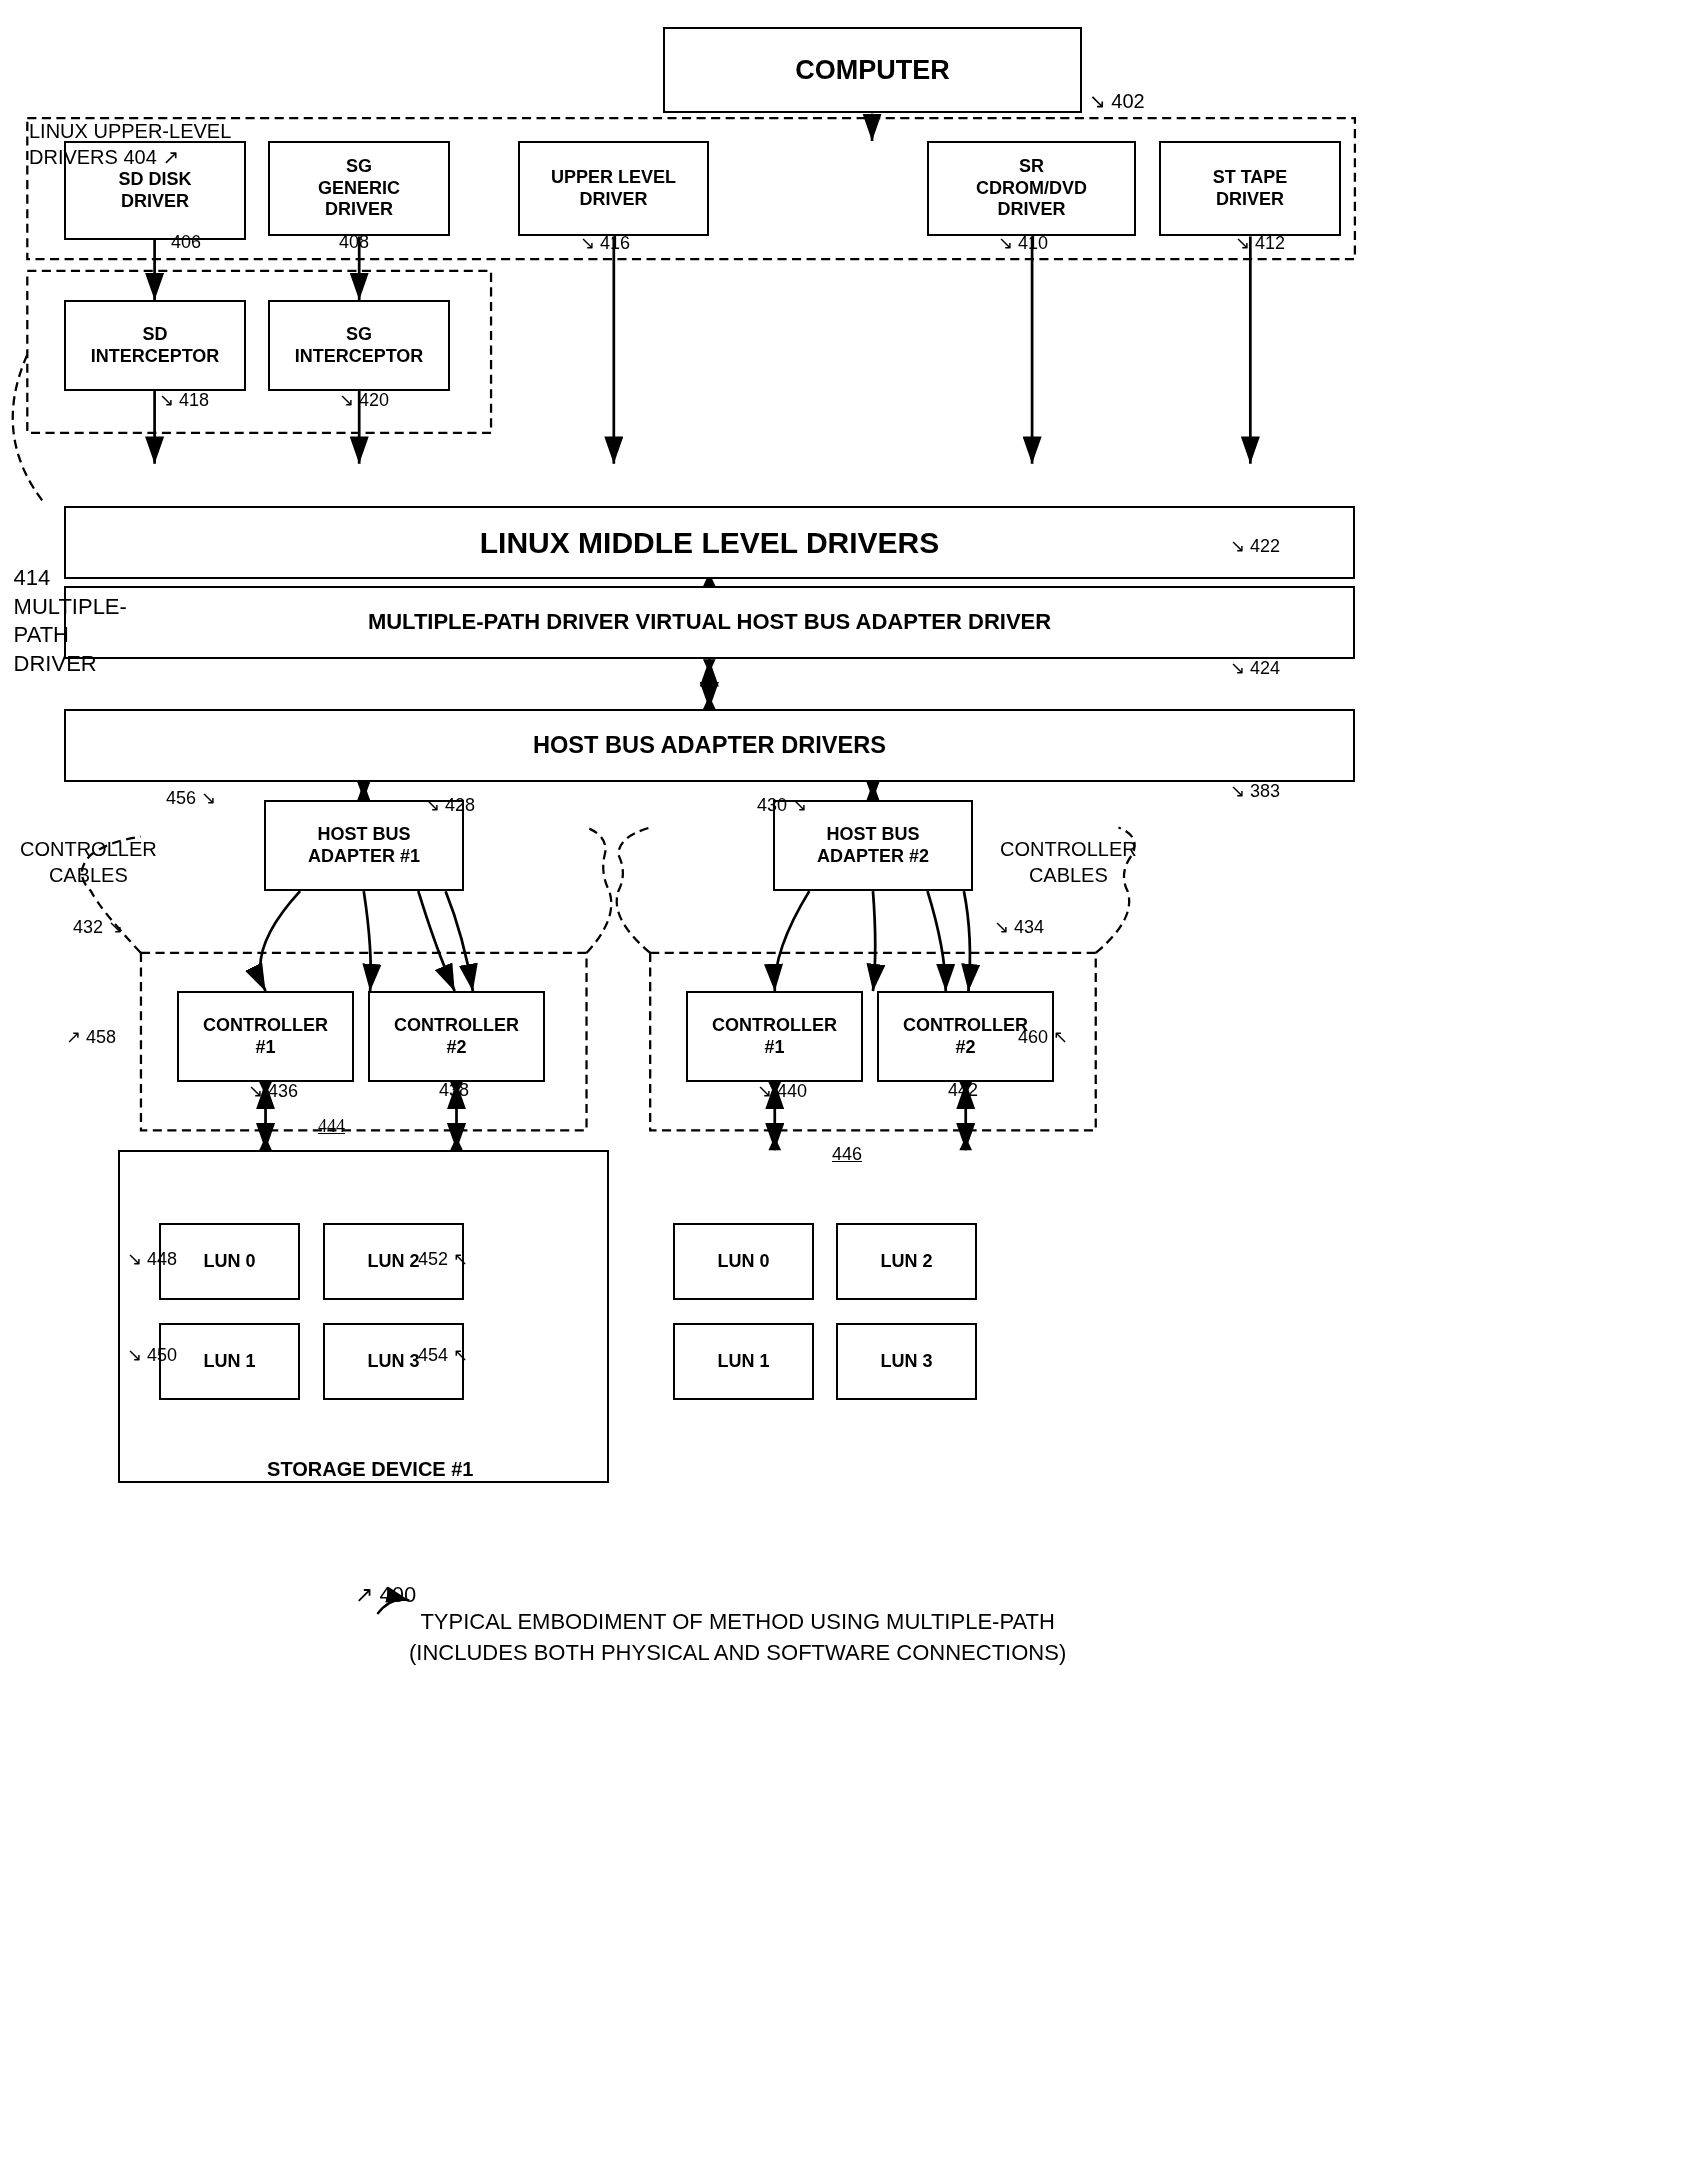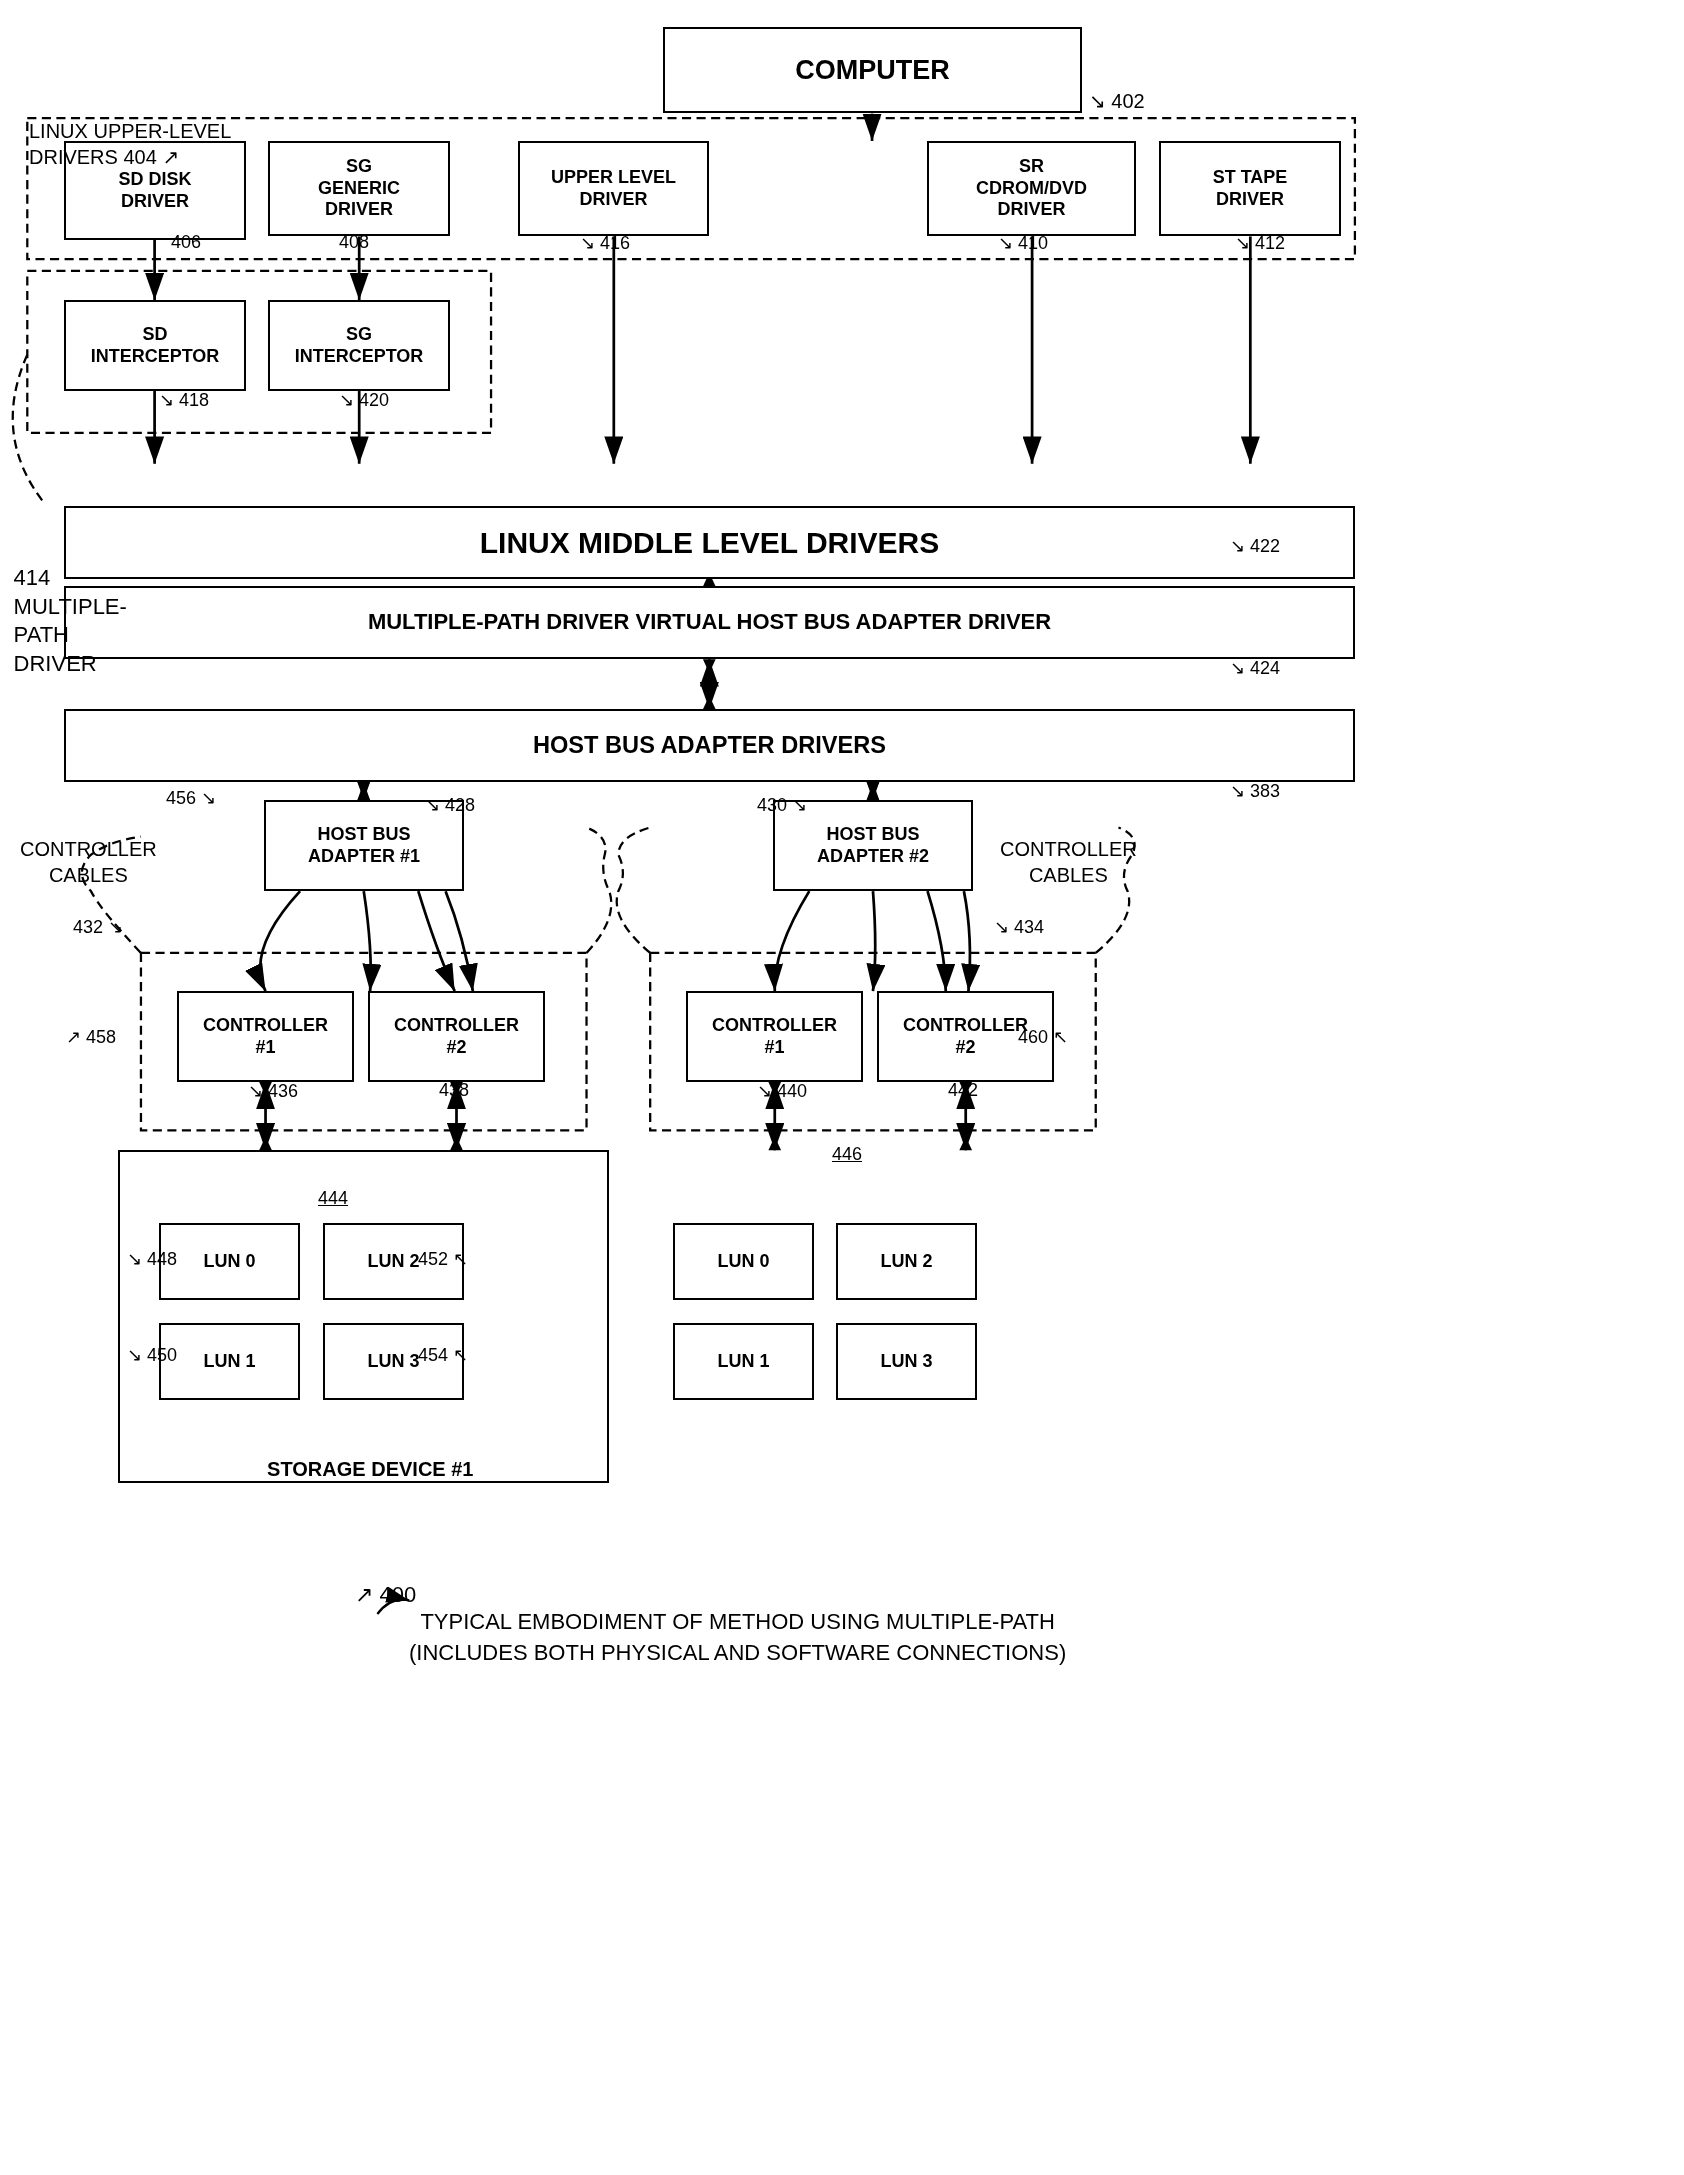--- a/index.html
+++ b/index.html
@@ -329,21 +329,21 @@
 
   <div class="label" style="left:439px; top:1080px; font-size:18px;">438
   </div>
 
   <div class="label" style="left:757px; top:1080px; font-size:18px;">↘ 440
   </div>
 
   <div class="label" style="left:948px; top:1080px; font-size:18px;">442
   </div>
 
-  <div class="label" style="left:318px; top:1188px; font-size:18px; text-decoration:underline;">444
+  <div class="label" style="left:318px; top:1116px; font-size:18px; text-decoration:underline;font-family:Liberation Serif, serif;">444
   </div>
 
   <div class="label" style="left:832px; top:1144px; font-size:18px; text-decoration:underline;">446
   </div>
 
   <div class="label" style="left:127px; top:1248px; font-size:18px;">↘ 448
   </div>
 
   <div class="label" style="left:127px; top:1344px; font-size:18px;">↘ 450
   </div>

